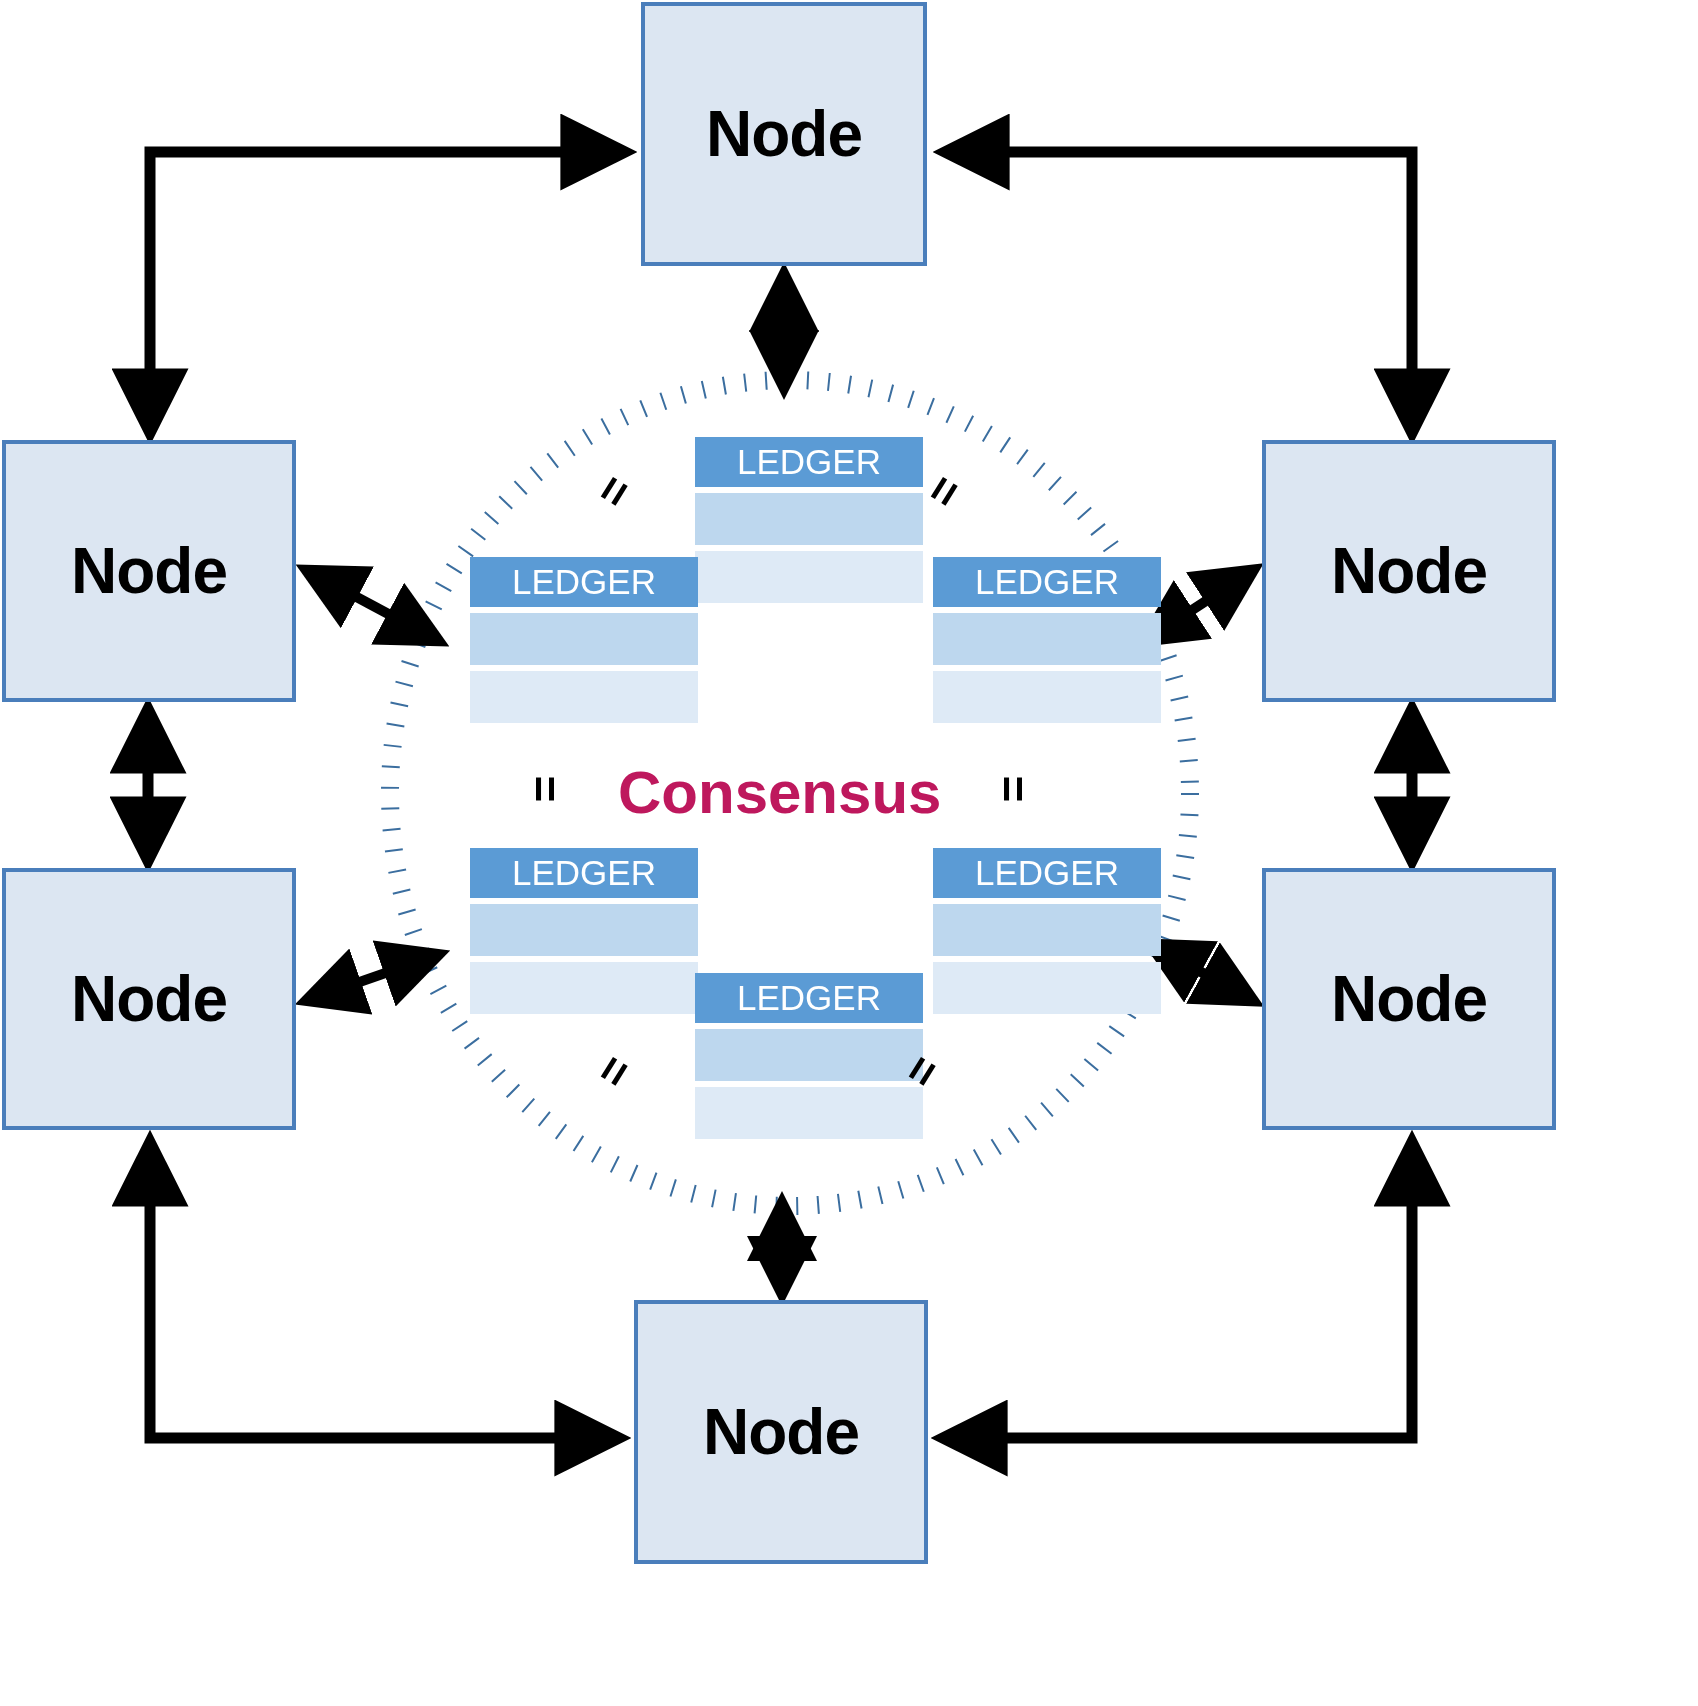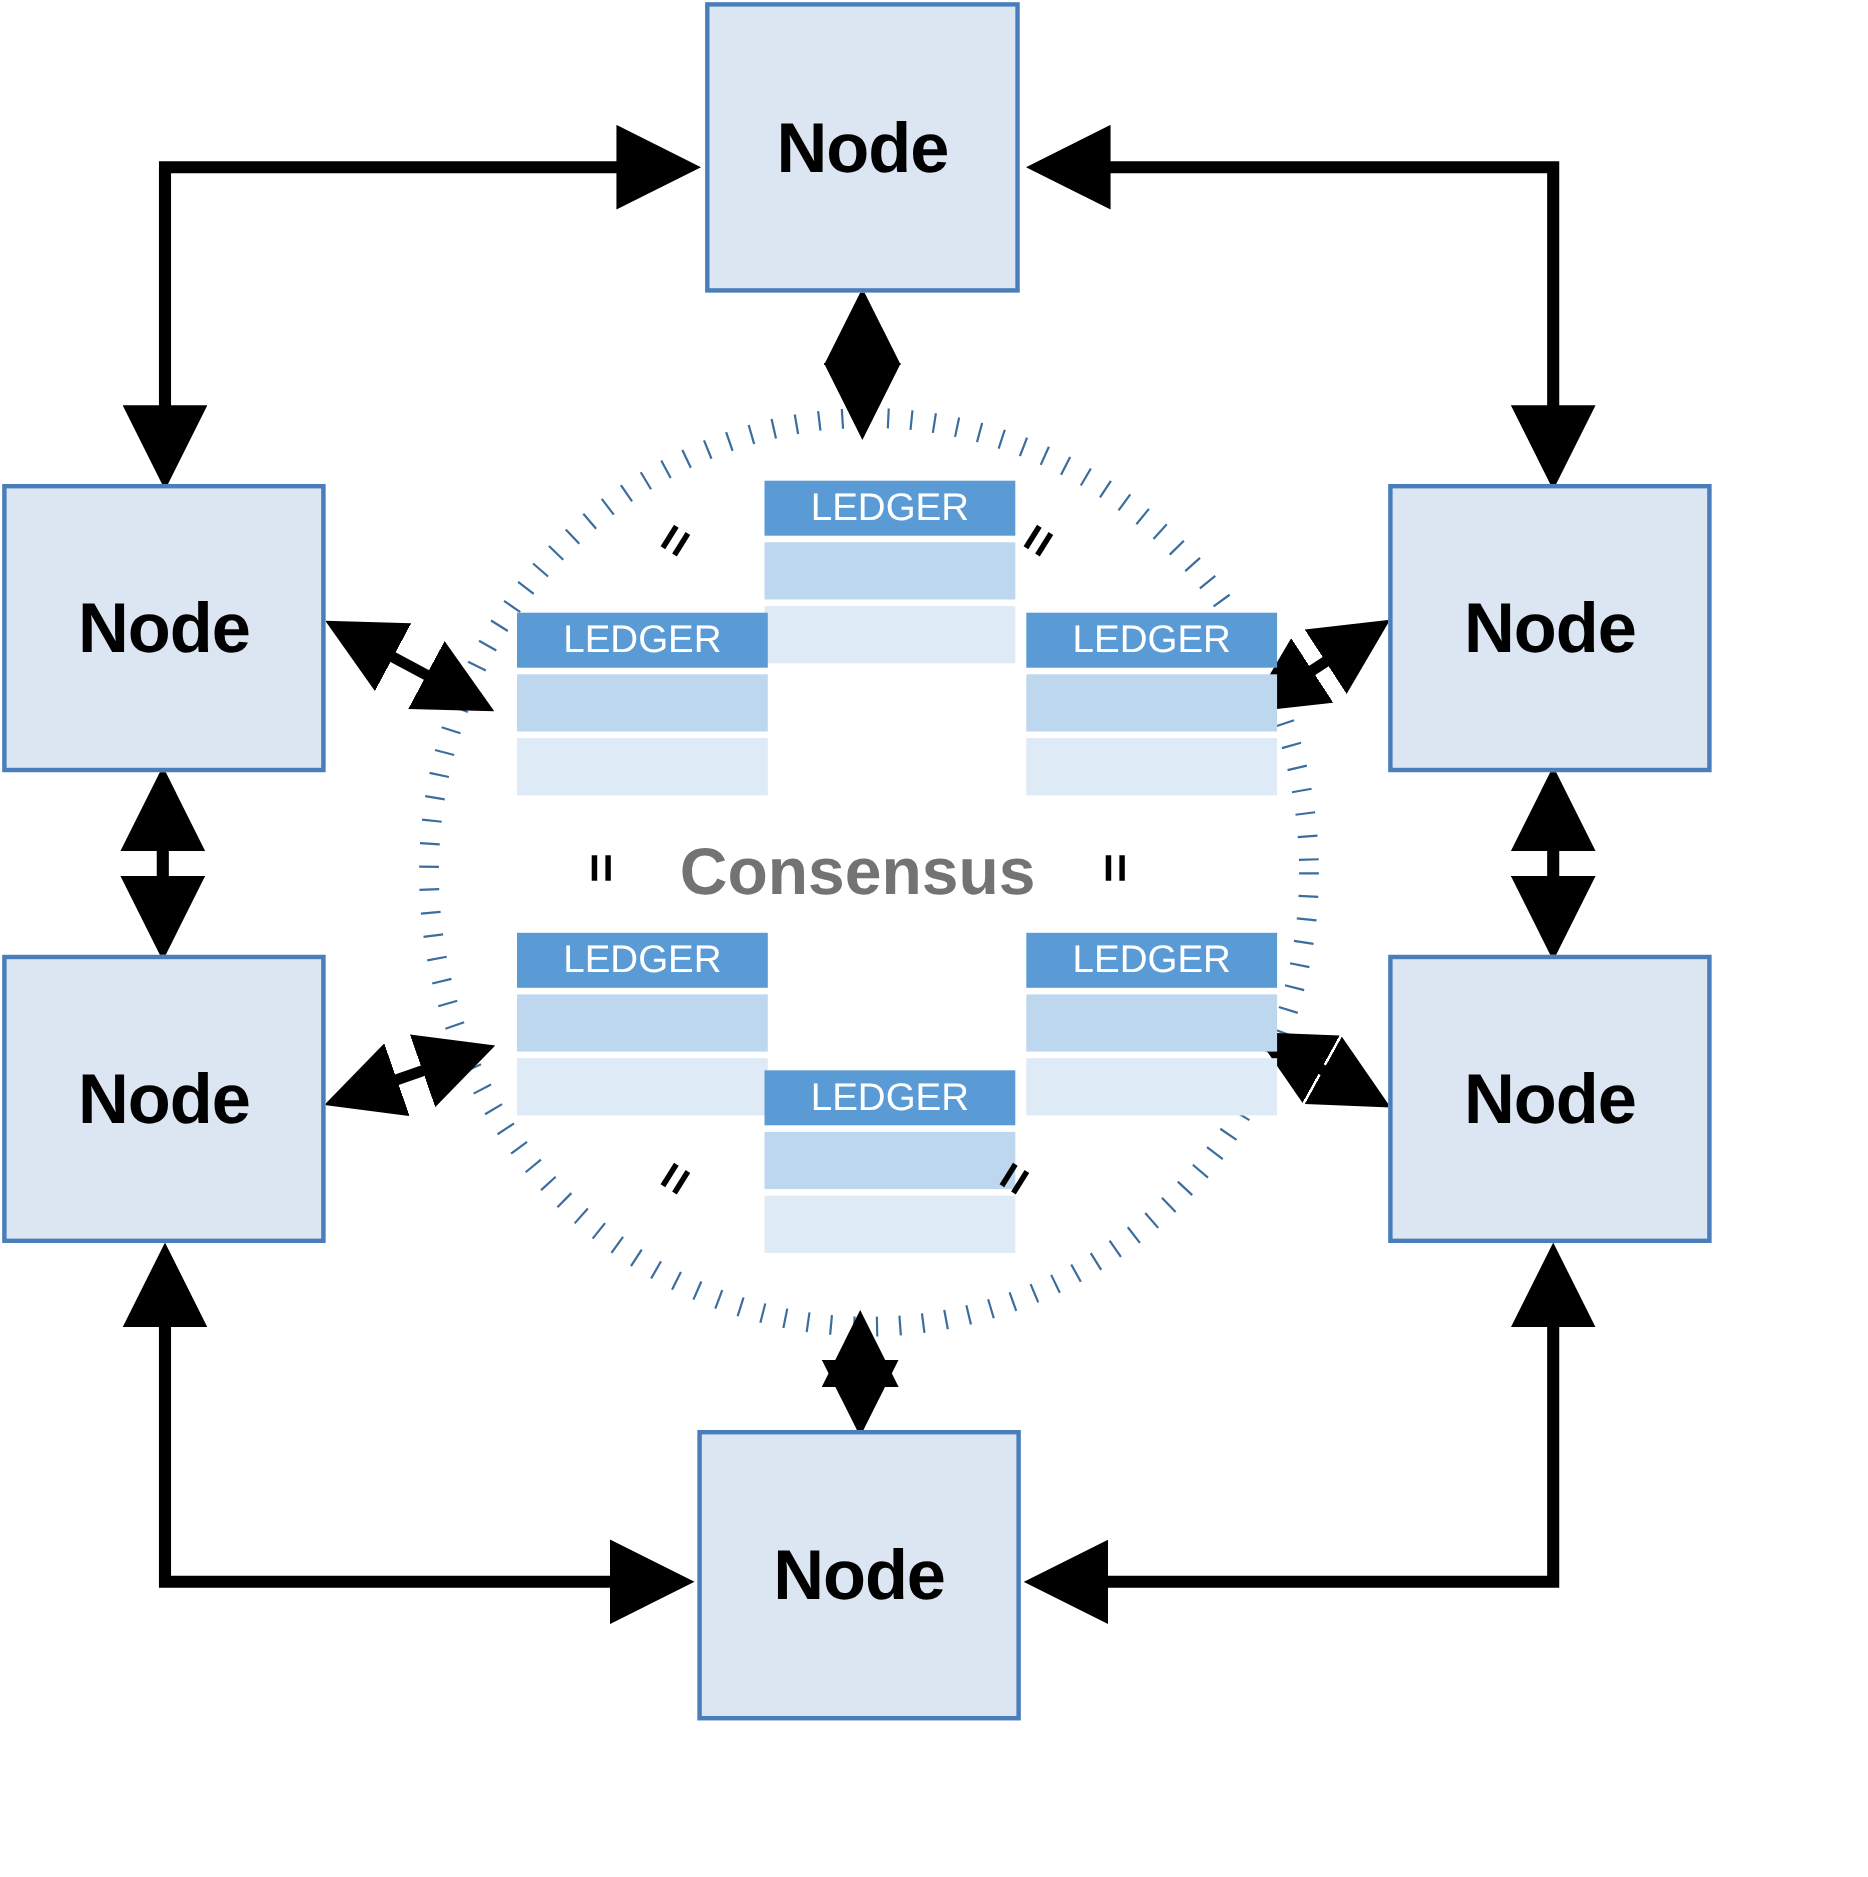--- a/index.html
+++ b/index.html
@@ -65,21 +65,21 @@
     background: #bdd7ee;
   }
   .ledger-row.low {
     background: #deeaf6;
   }
   .consensus-label {
     position: absolute;
     font-family: "Liberation Sans", sans-serif;
     font-weight: bold;
     font-size: 60px;
-    color: #737373;
+    color: #be185d;
     white-space: nowrap;
     line-height: 1;
   }
   .eq {
     position: absolute;
     font-family: "Liberation Sans", sans-serif;
     font-weight: bold;
     font-size: 46px;
     color: #000000;
     line-height: 1;

